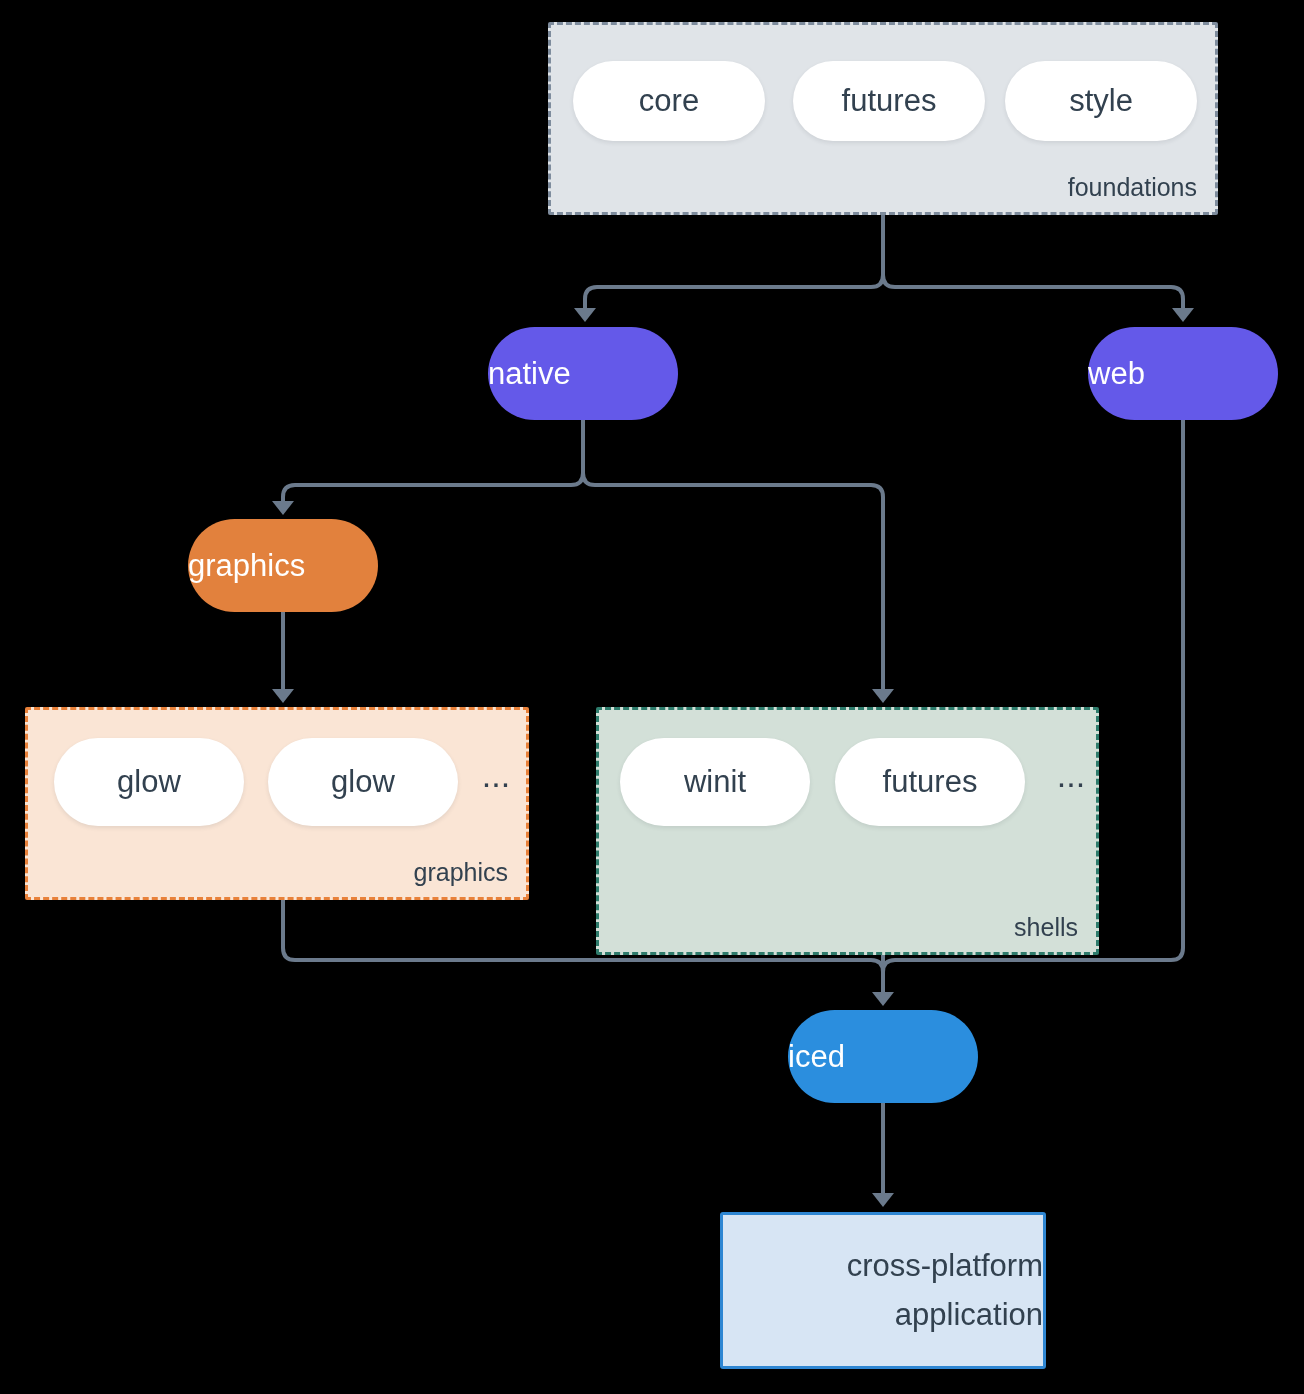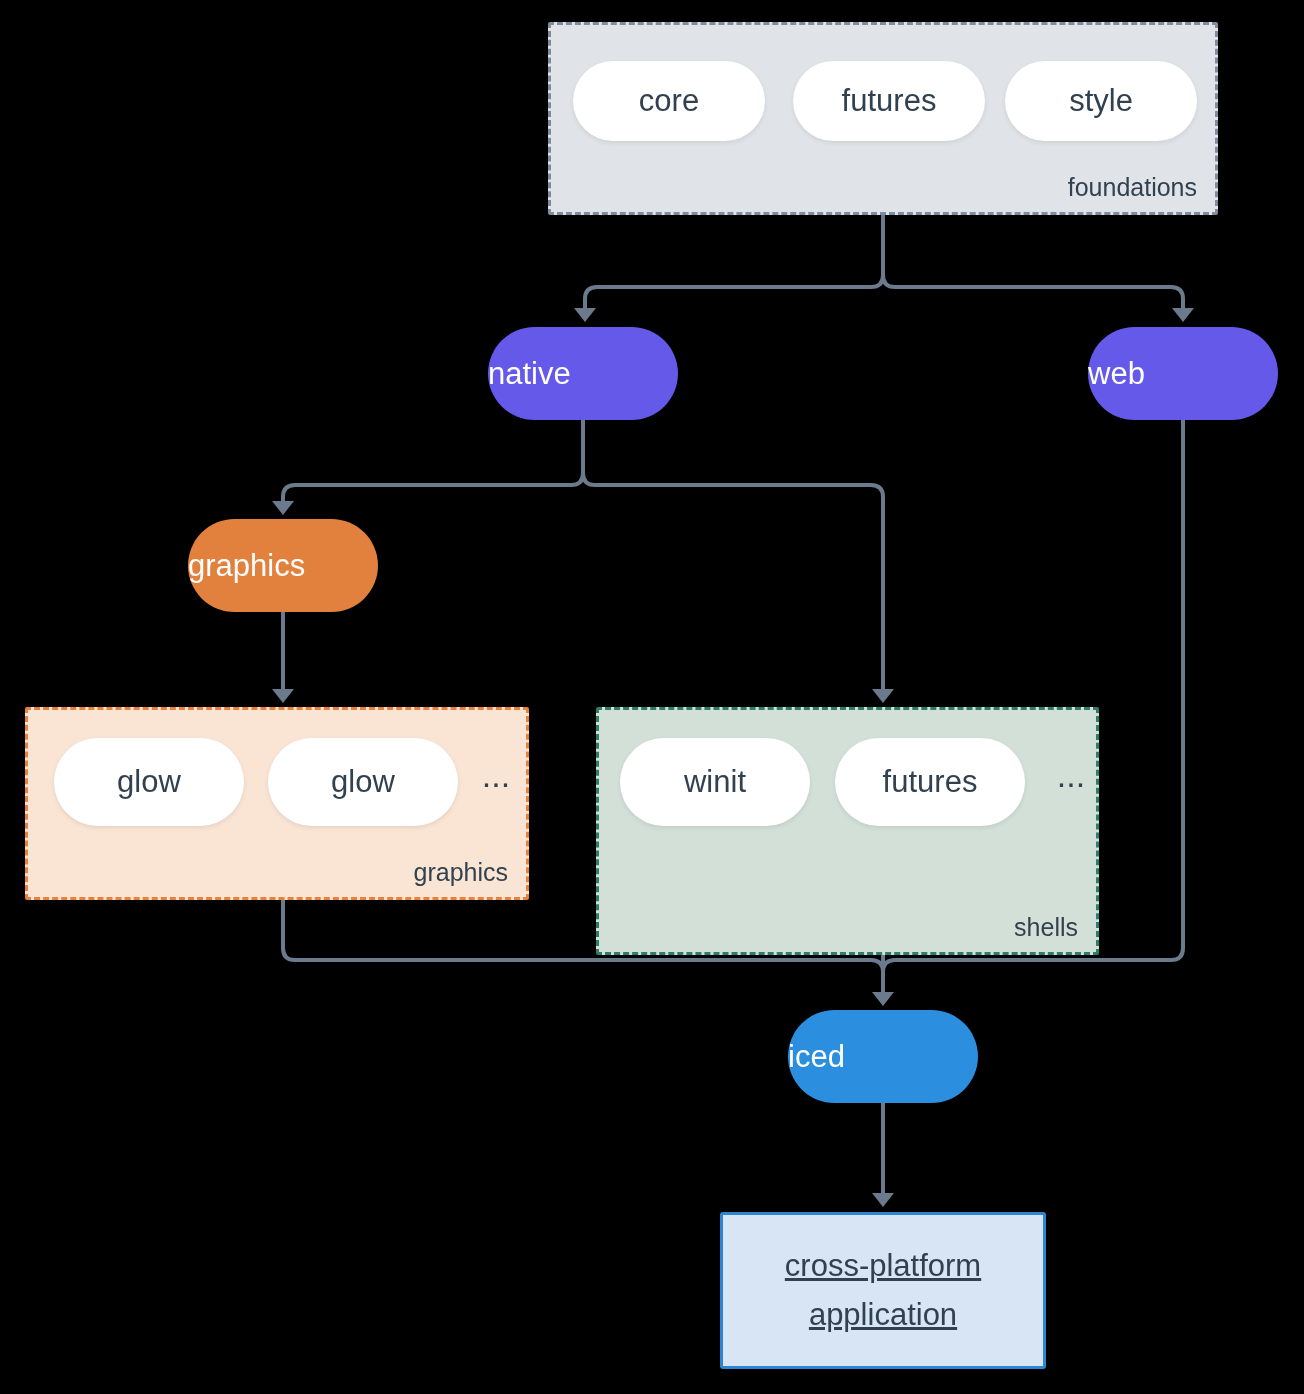--- a/index.html
+++ b/index.html
@@ -88,24 +88,23 @@
   .node-pill.iced     { left: 788px;  top: 1010px; background: var(--blue, #2b8ede); }
 
   .app-box {
     position: absolute;
     left: 720px; top: 1212px; width: 326px; height: 157px;
     box-sizing: border-box;
     background: var(--application_bg, #d7e5f4);
     border: 3px solid var(--application_border, #2e86d2);
     border-radius: 3px;
     display: flex; flex-direction: column;
-    align-items: center; justify-content: center;
+    align-items: flex-end; justify-content: center;
     font-size: 31px; line-height: 1.55;
     color: var(--pill_text, #32414f);
-    text-decoration: underline;
   }
 </style>
 </head>
 <body>
 
 <div class="stage">
 
   <svg class="connectors" width="1304" height="1394" viewBox="0 0 1304 1394">
     <g>
       <path d="M883 215 V275 Q883 287 871 287 H597 Q585 287 585 299 V309"></path>

